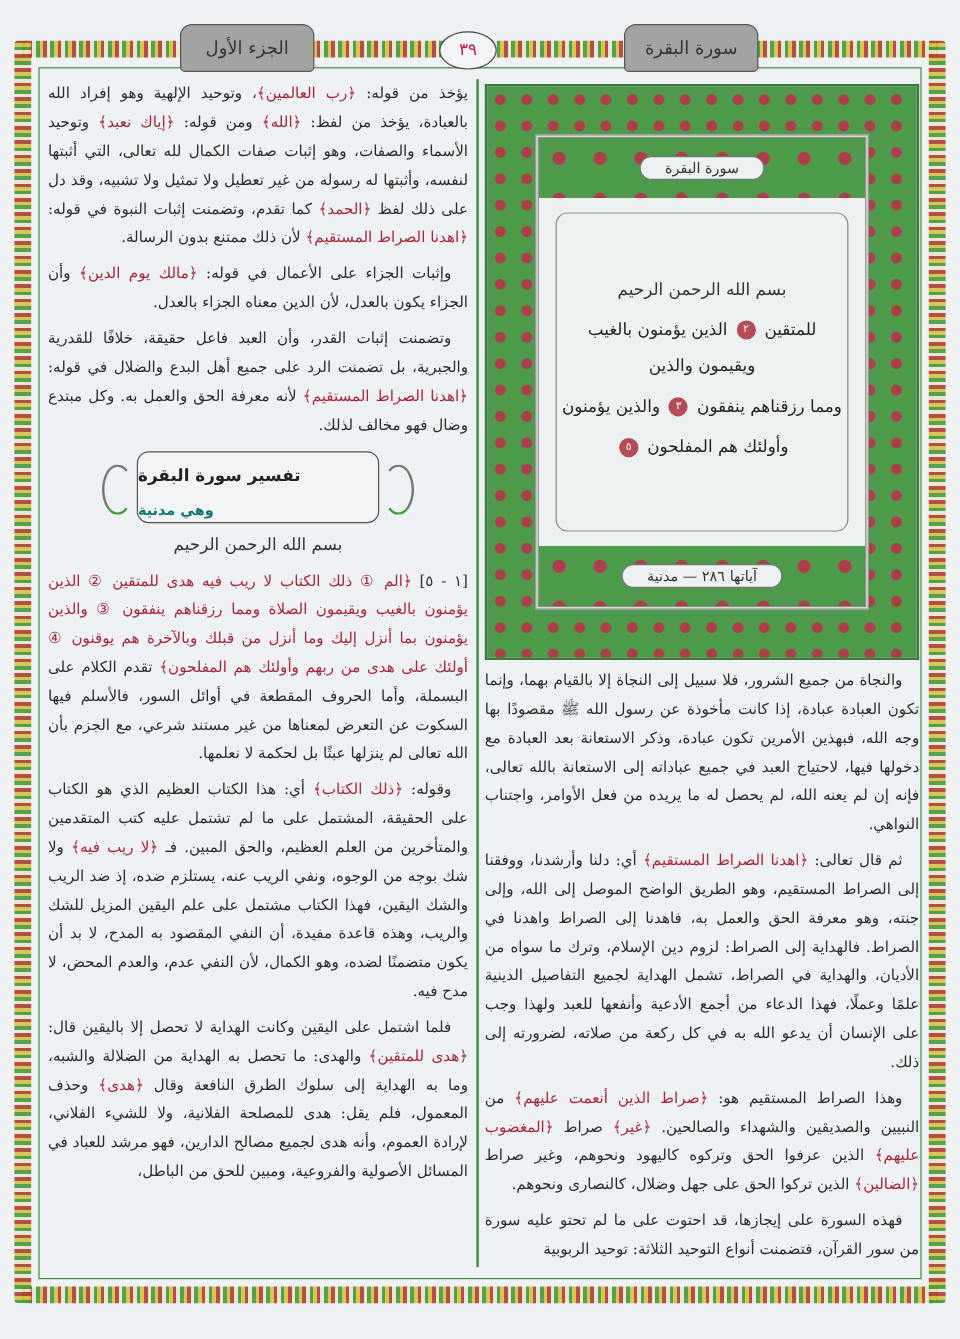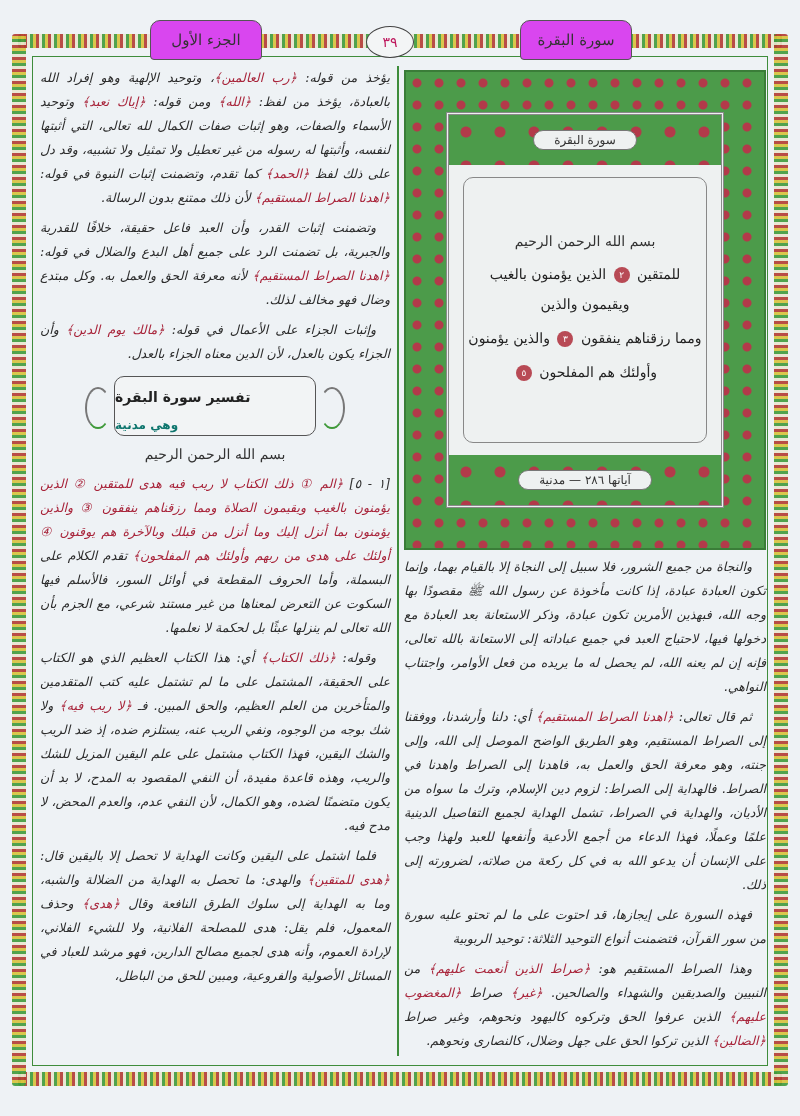--- a/index.html
+++ b/index.html
@@ -8,31 +8,31 @@
   
   .knot{position:absolute;background:
       repeating-linear-gradient(90deg,#3f9a3a 0 3px,#d8c23a 3px 6px,#b33a32 6px 9px,#e9e6cf 9px 12px);
       border-radius:3px;opacity:.9;}
   .knot.v{background:repeating-linear-gradient(0deg,#3f9a3a 0 3px,#d8c23a 3px 6px,#b33a32 6px 9px,#e9e6cf 9px 12px);}
   .kn-top{left:18px;top:34px;width:764px;height:14px;}
   .kn-bot{left:18px;top:1072px;width:764px;height:14px;}
   .kn-left{left:12px;top:34px;width:14px;height:1052px;}
   .kn-right{left:774px;top:34px;width:14px;height:1052px;}
   .inner-line{position:absolute;left:32px;top:56px;width:736px;height:1010px;border:1.5px solid #3e8c3b;box-sizing:border-box;}
-  .tab{position:absolute;top:20px;height:38px;border:1.5px solid #555;border-radius:10px 10px 4px 4px;background:#d946ef;
+  .tab{position:absolute;top:20px;height:38px;border:1.5px solid #555;border-radius:10px 10px 4px 4px;background:#a3a3a3;
        display:flex;align-items:center;justify-content:center;font-family:"DejaVu Serif",serif;font-size:15px;color:#333;}
   .tab-surah{left:520px;width:110px;}
   .tab-juz{left:150px;width:110px;}
   .page-num{position:absolute;left:366px;top:26px;width:46px;height:30px;border:1.5px solid #444;border-radius:50%;background:#f3f5f6;
        display:flex;align-items:center;justify-content:center;font-size:14px;color:#be185d;}
   .col-divider{position:absolute;left:397px;top:66px;width:1.5px;height:990px;background:#3e8c3b;}
   .col{position:absolute;top:66px;font-family:"DejaVu Serif",serif;font-size:12.6px;line-height:24px;color:#2b2b2b;text-align:justify;}
   .col-left{left:40px;width:350px;}
   .col-right{left:404px;width:362px;top:555px;}
-  .col p{margin:0 0 6px 0;text-indent:14px;font-style:italic;}
+  .col p{margin:0 0 6px 0;text-indent:14px;}
   .q{color:#a8243a;}
   
   .mushaf{position:absolute;left:404px;top:70px;width:362px;height:480px;box-sizing:border-box;
      background:
        radial-gradient(circle at 50% 50%,#b23a4a 0 4px,transparent 5px) 0 0/22px 22px,
        linear-gradient(#4c9b4a,#4c9b4a);
      border:2px solid #3a7d38;}
   .mushaf-inner{position:absolute;left:40px;top:40px;right:40px;bottom:40px;background:#eef1f1;border:3px double #8a8a8a;}
   .mushaf-head,.mushaf-foot{position:absolute;left:0;right:0;height:50px;background:
        radial-gradient(circle at 50% 50%,#b23a4a 0 5px,transparent 6px) 0 0/34px 34px,#4c9b4a;
@@ -97,35 +97,35 @@
         <span class="cartouche">آياتها ٢٨٦ — مدنية</span>
       </div>
     </div>
   </div>
 
   <div class="col col-right">
     <p>والنجاة من جميع الشرور، فلا سبيل إلى النجاة إلا بالقيام بهما، وإنما تكون العبادة عبادة، إذا كانت مأخوذة عن رسول الله ﷺ مقصودًا بها وجه الله، فبهذين الأمرين تكون عبادة، وذكر الاستعانة بعد العبادة مع دخولها فيها، لاحتياج العبد في جميع عباداته إلى الاستعانة بالله تعالى، فإنه إن لم يعنه الله، لم يحصل له ما يريده من فعل الأوامر، واجتناب النواهي.</p>
     <p>
       <span>ثم قال تعالى: </span><span class="q">﴿اهدنا الصراط المستقيم﴾</span><span> أي: دلنا وأرشدنا، ووفقنا إلى الصراط المستقيم، وهو الطريق الواضح الموصل إلى الله، وإلى جنته، وهو معرفة الحق والعمل به، فاهدنا إلى الصراط واهدنا في الصراط. فالهداية إلى الصراط: لزوم دين الإسلام، وترك ما سواه من الأديان، والهداية في الصراط، تشمل الهداية لجميع التفاصيل الدينية علمًا وعملًا، فهذا الدعاء من أجمع الأدعية وأنفعها للعبد ولهذا وجب على الإنسان أن يدعو الله به في كل ركعة من صلاته، لضرورته إلى ذلك.</span>
     </p>
-    <p>فهذه السورة على إيجازها، قد احتوت على ما لم تحتو عليه سورة من سور القرآن، فتضمنت أنواع التوحيد الثلاثة: توحيد الربوبية</p>
     <p>
       <span>وهذا الصراط المستقيم هو: </span><span class="q">﴿صراط الذين أنعمت عليهم﴾</span><span> من النبيين والصديقين والشهداء والصالحين. </span><span class="q">﴿غير﴾</span><span> صراط </span><span class="q">﴿المغضوب عليهم﴾</span><span> الذين عرفوا الحق وتركوه كاليهود ونحوهم، وغير صراط </span><span class="q">﴿الضالين﴾</span><span> الذين تركوا الحق على جهل وضلال، كالنصارى ونحوهم.</span>
     </p>
+    <p>فهذه السورة على إيجازها، قد احتوت على ما لم تحتو عليه سورة من سور القرآن، فتضمنت أنواع التوحيد الثلاثة: توحيد الربوبية</p>
   </div>
 
   <div class="col col-left">
     <p style="text-indent:0">
       <span>يؤخذ من قوله: </span><span class="q">﴿رب العالمين﴾</span><span>، وتوحيد الإلهية وهو إفراد الله بالعبادة، يؤخذ من لفظ: </span><span class="q">﴿الله﴾</span><span> ومن قوله: </span><span class="q">﴿إياك نعبد﴾</span><span> وتوحيد الأسماء والصفات، وهو إثبات صفات الكمال لله تعالى، التي أثبتها لنفسه، وأثبتها له رسوله من غير تعطيل ولا تمثيل ولا تشبيه، وقد دل على ذلك لفظ </span><span class="q">﴿الحمد﴾</span><span> كما تقدم، وتضمنت إثبات النبوة في قوله: </span><span class="q">﴿اهدنا الصراط المستقيم﴾</span><span> لأن ذلك ممتنع بدون الرسالة.</span>
     </p>
     <p>
-      <span>وتضمنت إثبات القدر، وأن العبد فاعل حقيقة، خلافًا للقدرية والجبرية، بل تضمنت الرد على جميع أهل البدع والضلال في قوله: </span><span class="q">﴿اهدنا الصراط المستقيم﴾</span><span> لأنه معرفة الحق والعمل به. وكل مبتدع وضال فهو مخالف لذلك.</span>
+      <span>وإثبات الجزاء على الأعمال في قوله: </span><span class="q">﴿مالك يوم الدين﴾</span><span> وأن الجزاء يكون بالعدل، لأن الدين معناه الجزاء بالعدل.</span>
     </p>
     <p>
-      <span>وإثبات الجزاء على الأعمال في قوله: </span><span class="q">﴿مالك يوم الدين﴾</span><span> وأن الجزاء يكون بالعدل، لأن الدين معناه الجزاء بالعدل.</span>
+      <span>وتضمنت إثبات القدر، وأن العبد فاعل حقيقة، خلافًا للقدرية والجبرية، بل تضمنت الرد على جميع أهل البدع والضلال في قوله: </span><span class="q">﴿اهدنا الصراط المستقيم﴾</span><span> لأنه معرفة الحق والعمل به. وكل مبتدع وضال فهو مخالف لذلك.</span>
     </p>
 
     <div class="title-box">
       <span class="orn r"></span>
       <span class="orn l"></span>
       <div class="t1">تفسير سورة البقرة</div>
       <div class="t2">وهي مدنية</div>
     </div>
     <div class="basmala-c">بسم الله الرحمن الرحيم</div>
 

